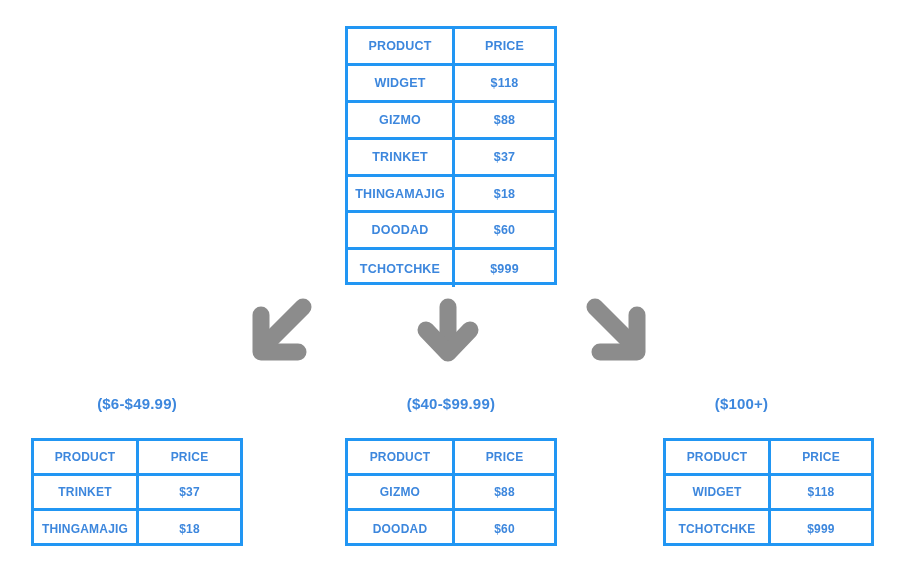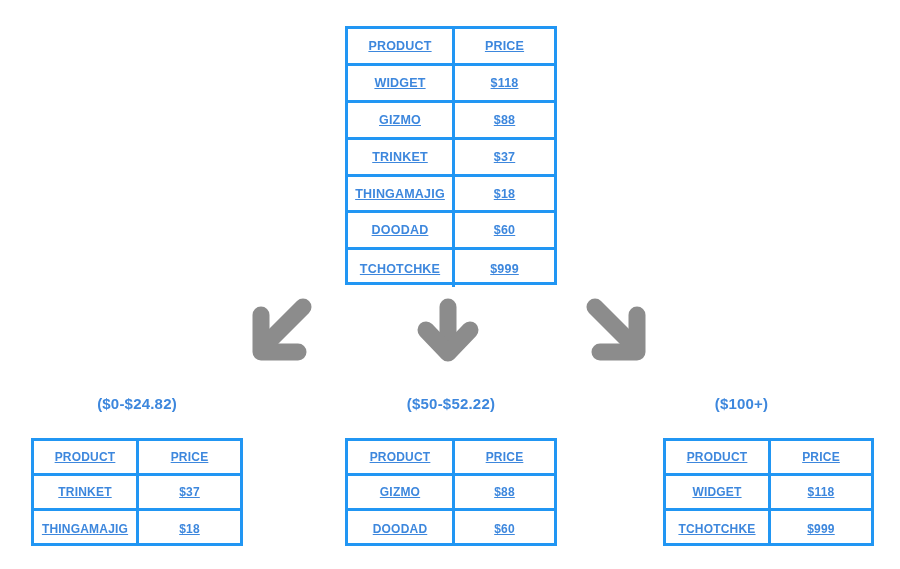--- a/index.html
+++ b/index.html
@@ -43,21 +43,20 @@
   .tbl .cell {
     box-sizing: border-box;
     display: flex;
     align-items: center;
     justify-content: center;
     font-weight: bold;
     color: #3d87dd;
     letter-spacing: 0.2px;
     white-space: nowrap;
     overflow: hidden;
-    text-decoration: underline;
   }
   .tbl .cell.c0 {
     border-right: 3px solid #2196f3;
   }
 
   
   #main-table {
     left: 345px;
     top: 26px;
     width: 212px;
@@ -162,22 +161,22 @@
 
   <div class="arrow" id="arrow-right">
     <svg width="70" height="70" viewBox="0 0 70 70" aria-hidden="true">
       <g fill="none" stroke="#8c8c8c" stroke-width="17" stroke-linecap="round" stroke-linejoin="round">
         <path d="M12 10 L52 50"></path>
         <path d="M17 55 L54 55 L54 18"></path>
       </g>
     </svg>
   </div>
 
-  <div class="group-label" id="label-low">($0-$24.82)</div>
-  <div class="group-label" id="label-mid">($50-$52.22)</div>
+  <div class="group-label" id="label-low">($6-$49.99)</div>
+  <div class="group-label" id="label-mid">($40-$99.99)</div>
   <div class="group-label" id="label-high">($100+)</div>
 
   <div class="tbl bottom" id="table-low">
     <div class="row">
       <div class="cell c0">PRODUCT</div>
       <div class="cell c1">PRICE</div>
     </div>
     <div class="row">
       <div class="cell c0">TRINKET</div>
       <div class="cell c1">$37</div>

